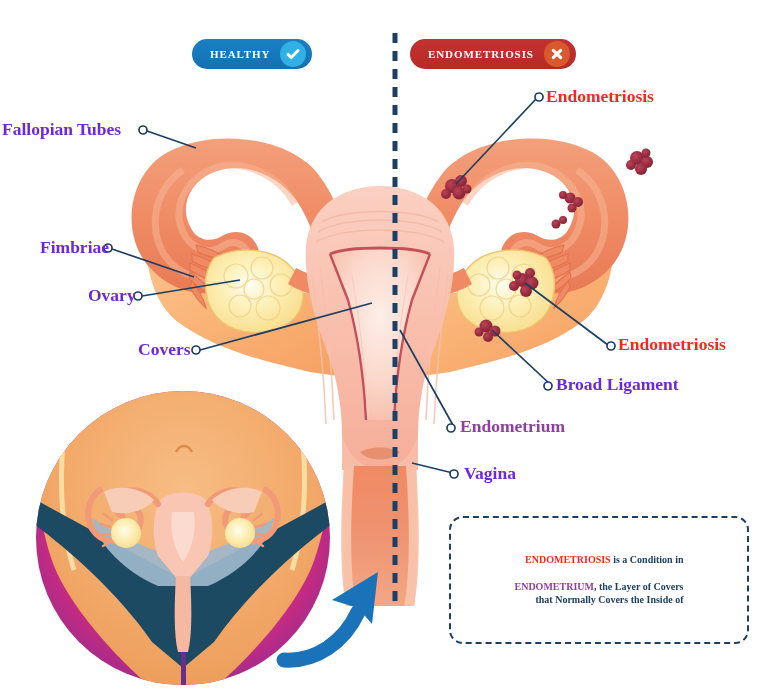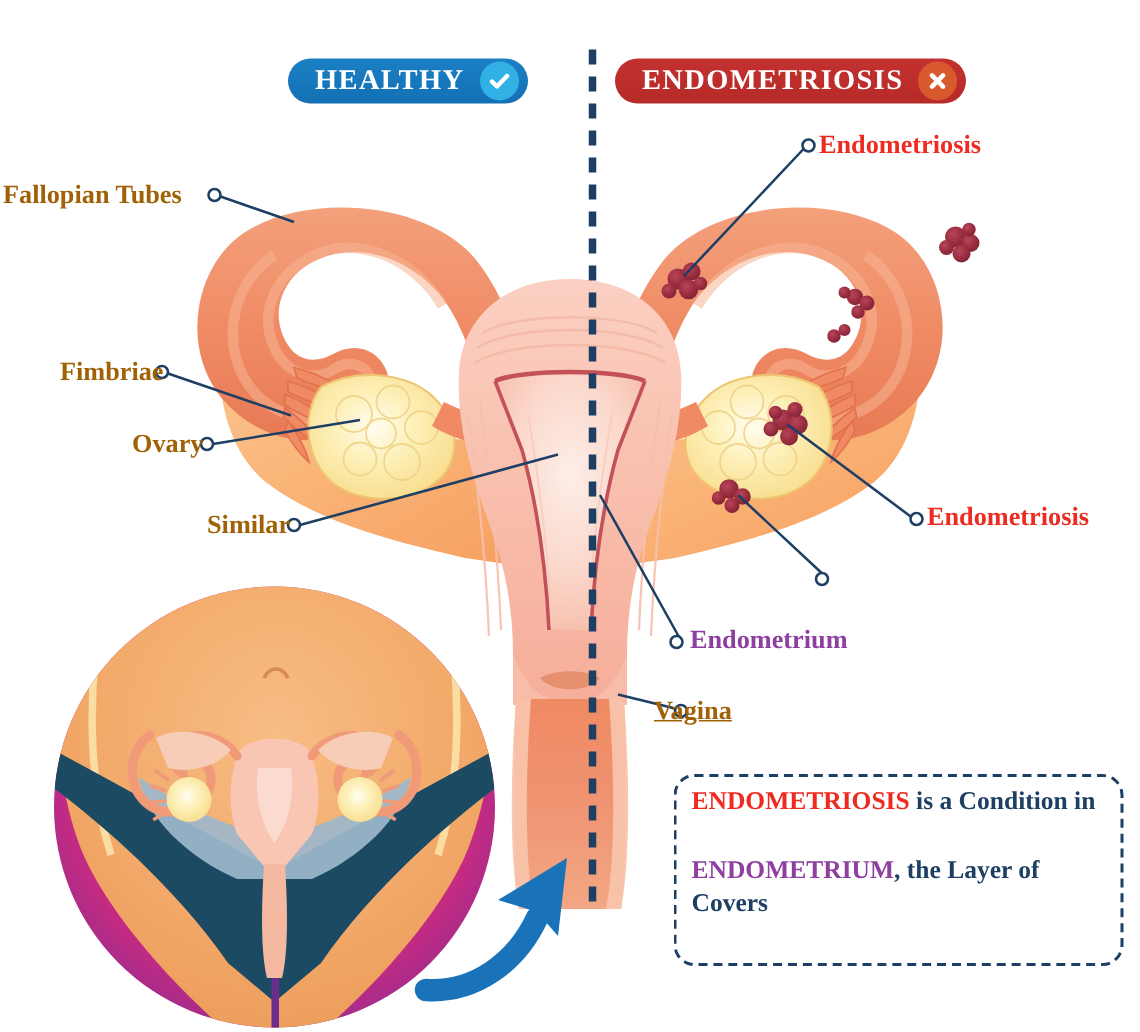--- a/index.html
+++ b/index.html
@@ -28,21 +28,21 @@
     height: 30px;
     display: flex;
     align-items: center;
     border-radius: 15px;
     padding: 0 6px 0 18px;
     box-sizing: border-box;
   }
   .badge-label {
     font-family: "Liberation Serif", "DejaVu Serif", serif;
     font-weight: bold;
-    font-size: 19px;
+    font-size: 11px;
     letter-spacing: 0.9px;
     color: #ffffff;
     white-space: nowrap;
     padding-right: 10px;
   }
   .badge-mark {
     width: 26px;
     height: 26px;
     border-radius: 50%;
     display: flex;
@@ -66,21 +66,21 @@
 
   
   .lbl {
     position: absolute;
     font-family: "Liberation Serif", "DejaVu Serif", serif;
     font-weight: bold;
     font-size: 17.5px;
     white-space: nowrap;
     line-height: 1;
   }
-  .lbl.navy   { color: #a16207; }
+  .lbl.navy   { color: #6d28d9; }
   .lbl.red    { color: #ee2b20; }
   .lbl.purple { color: #8e3fa0; }
 
   
   #info-box {
     position: absolute;
     left: 449px;
     top: 516px;
     width: 300px;
     height: 128px;
@@ -89,23 +89,23 @@
     border-radius: 14px;
     background: #ffffff;
     display: flex;
     align-items: center;
     justify-content: center;
     padding: 4px 10px;
   }
   #info-text {
     font-family: "Liberation Serif", "DejaVu Serif", serif;
     font-weight: bold;
-    font-size: 17px;
+    font-size: 10px;
     line-height: 1.34;
-    text-align: left;
+    text-align: right;
     color: #1d3f63;
   }
   #info-text .kw-red { color: #ee2b20; }
   #info-text .kw-purple { color: #8e3fa0; }
 </style>
 </head>
 <body>
 
 <div id="canvas">
 
@@ -439,33 +439,34 @@
       </svg>
     </span>
   </div>
 
   <div class="lbl navy" style="left:2px; top:121px;">Fallopian Tubes</div>
 
   <div class="lbl navy" style="left:40px; top:239px;">Fimbriae</div>
 
   <div class="lbl navy" style="left:75px; top:287px;margin-left:13px;">Ovary</div>
 
-  <div class="lbl navy" style="left:138px; top:341px;">Similar</div>
+  <div class="lbl navy" style="left:138px; top:341px;">Covers</div>
 
   <div class="lbl red" style="left:546px; top:88px;">Endometriosis</div>
 
   <div class="lbl red" style="left:618px; top:336px;">Endometriosis</div>
 
+  <div class="lbl navy" style="left:556px; top:376px;">Broad Ligament</div>
 
   <div class="lbl purple" style="left:460px; top:418px;">Endometrium</div>
 
-  <div class="lbl navy" style="left:436px; top:465px;text-decoration:underline;">Vagina</div>
+  <div class="lbl navy" style="left:464px; top:465px;">Vagina</div>
 
   <div id="info-box">
     <div id="info-text">
       <span class="kw-red">ENDOMETRIOSIS</span><span> is a Condition in</span><br>
       <br>
       <span class="kw-purple">ENDOMETRIUM</span><span>, the Layer of Covers</span><br>
-      <br>
+      <span>that Normally Covers the Inside of</span><br>
     </div>
   </div>
 
 </div>
 
 </body></html>

